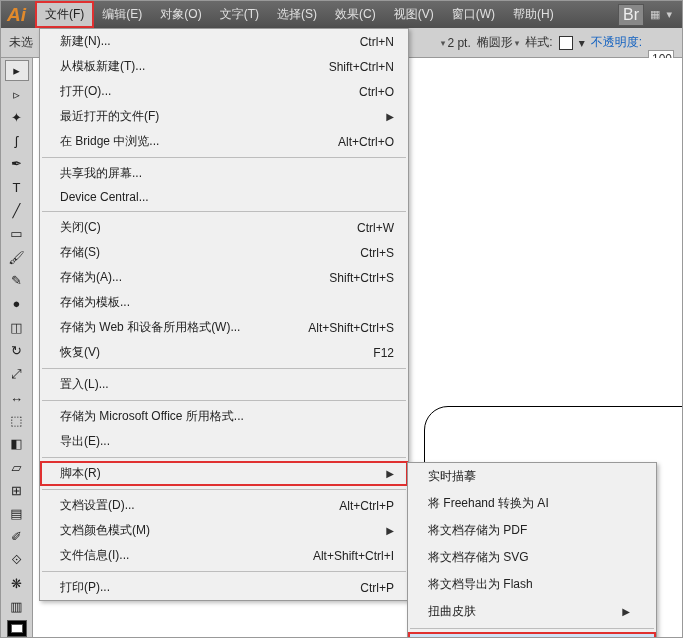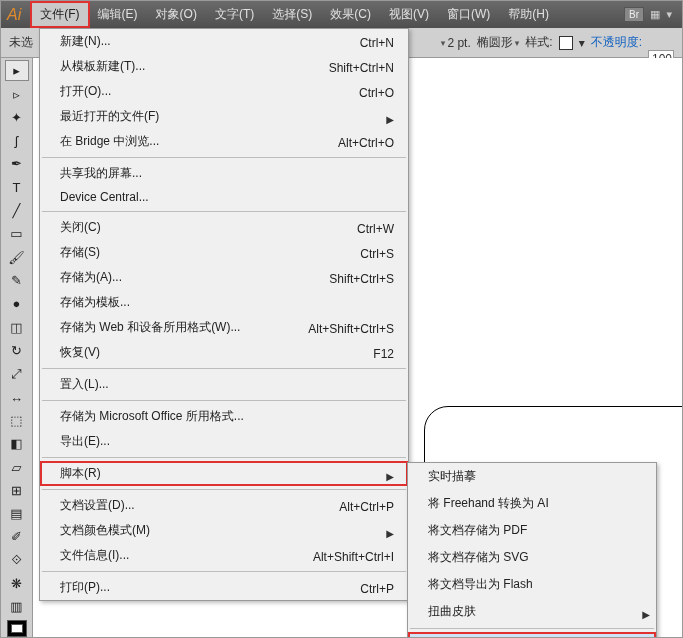--- a/index.html
+++ b/index.html
@@ -16,22 +16,22 @@
   .topbar {
     height: 27px;
     background: linear-gradient(#6a6a6a, #4f4f4f);
     display: flex;
     align-items: center;
     padding-left: 6px;
     color: #ddd;
   }
   .topbar .logo {
     color: #e28a2b;
-    font-weight: normal;
-    font-size: 16px;
+    font-weight: bold;
+    font-size: 19px;
     margin-right: 10px;
     font-style: italic;
   }
   .menubar {
     display: flex;
     gap: 0;
     justify-content: center;
   }
   .menubar .mitem {
     padding: 4px 9px;
@@ -48,21 +48,21 @@
     margin-left: auto;
     display: flex;
     align-items: center;
     gap: 6px;
     padding-right: 10px;
   }
   .br-btn {
     background: #888;
     color: #eee;
     padding: 1px 4px;
-    font-size: 10px;
+    font-size: 16px;
     border: 1px solid #555;
   }
   .grid-icon, .down-icon {
     color: #ccc;
     font-size: 11px;
   }
   .toolbar2 {
     height: 30px;
     background: #d0d0d0;
     border-bottom: 1px solid #999;
@@ -126,21 +126,21 @@
   .dropdown {
     position: absolute;
     left: 38px; top: 27px;
     width: 370px;
     background: #f0f0f0;
     border: 1px solid #999;
     box-shadow: 2px 2px 4px rgba(0,0,0,0.25);
   }
   .menu-item {
     display: flex;
-    align-items: flex-end;
+    align-items: center;
     padding: 4px 14px 4px 20px;
     color: #222;
     cursor: default;
     position: relative;
   }
   .menu-item .shortcut {
     margin-left: auto;
     color: #222;
     font-size: 12px;
   }
@@ -161,21 +161,21 @@
 
   
   .submenu {
     position: absolute;
     left: 406px; top: 461px;
     width: 250px;
     background: #f0f0f0;
     border: 1px solid #999;
     box-shadow: 2px 2px 4px rgba(0,0,0,0.25);
   }
-  .submenu .menu-item { padding: 5px 6px 5px 20px; }
+  .submenu .menu-item { padding: 5px 26px 5px 20px; }
   .submenu .menu-item.highlighted {
     background: #d0e4f7;
   }
   .submenu .menu-item.highlight-red {
     outline: 2px solid #e03030;
     outline-offset: -2px;
   }
   .small-label { color:#333; }
 </style>
 </head>

